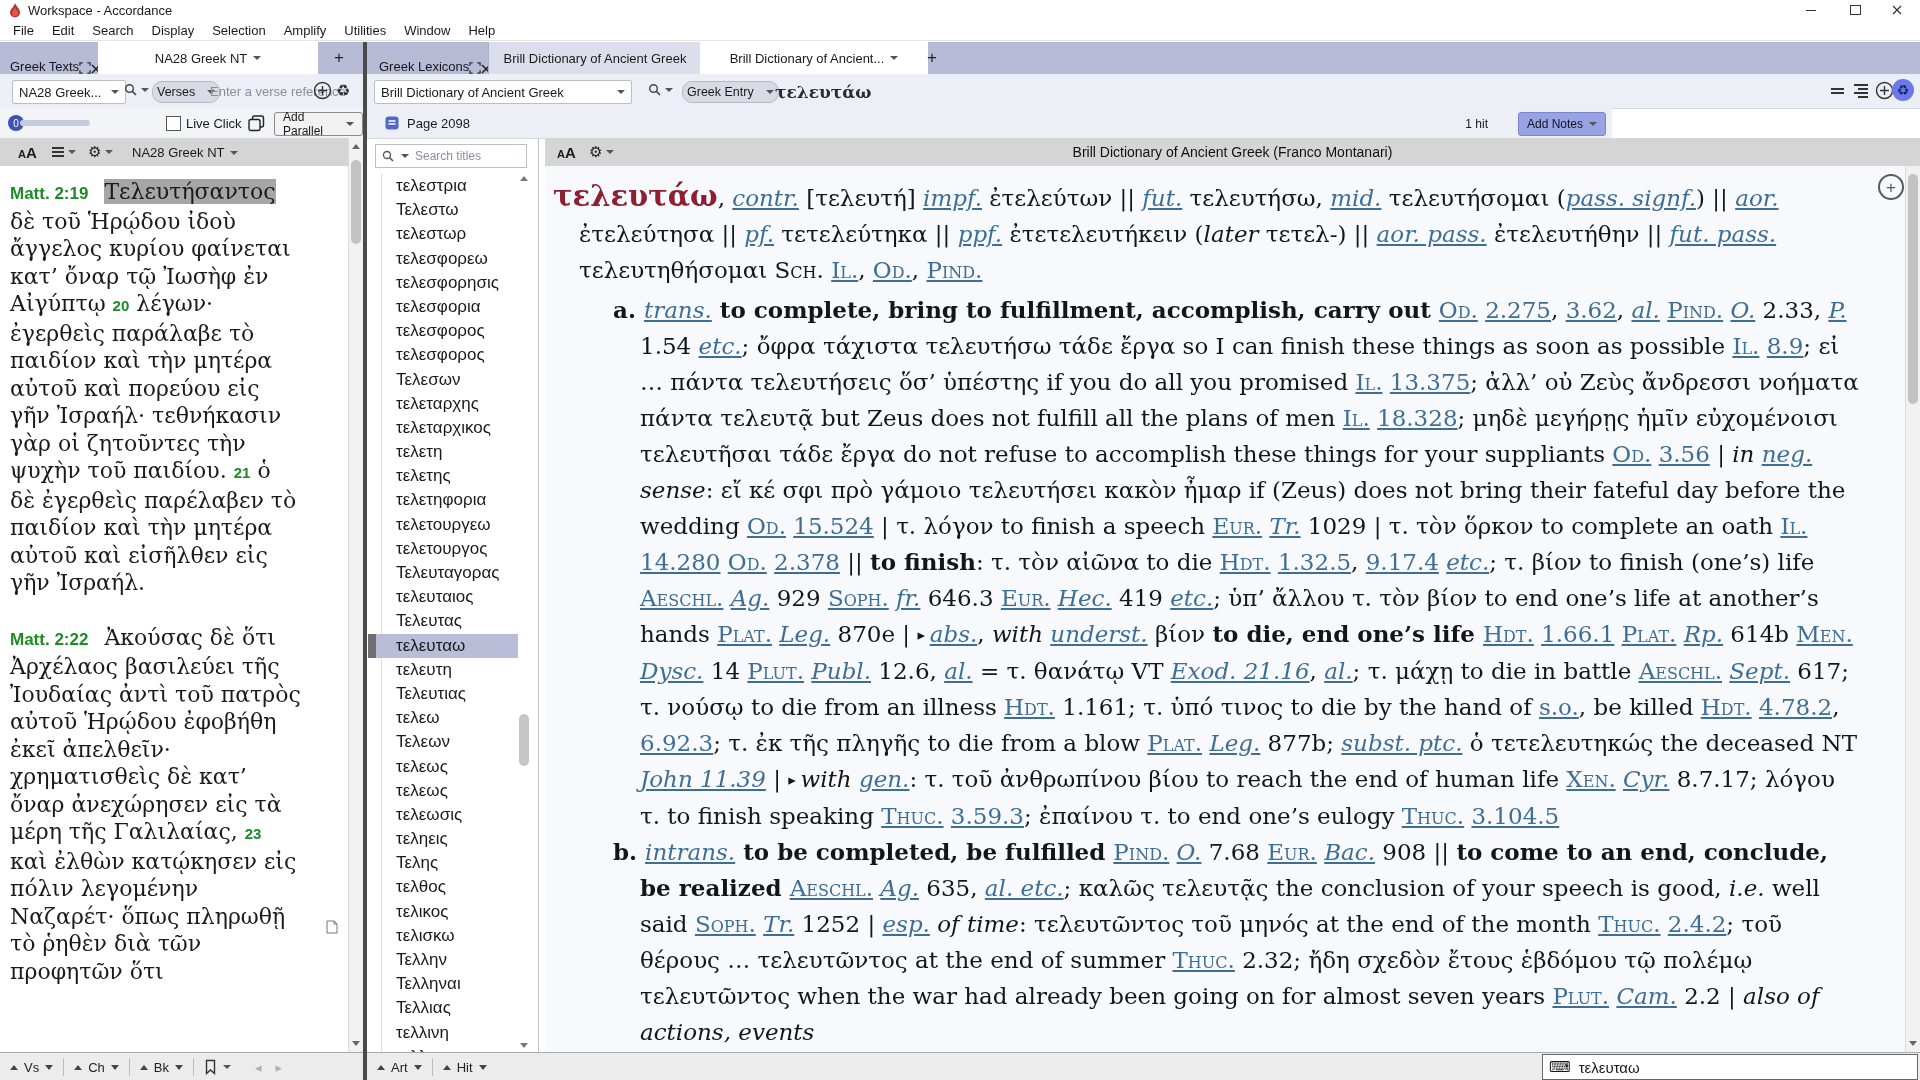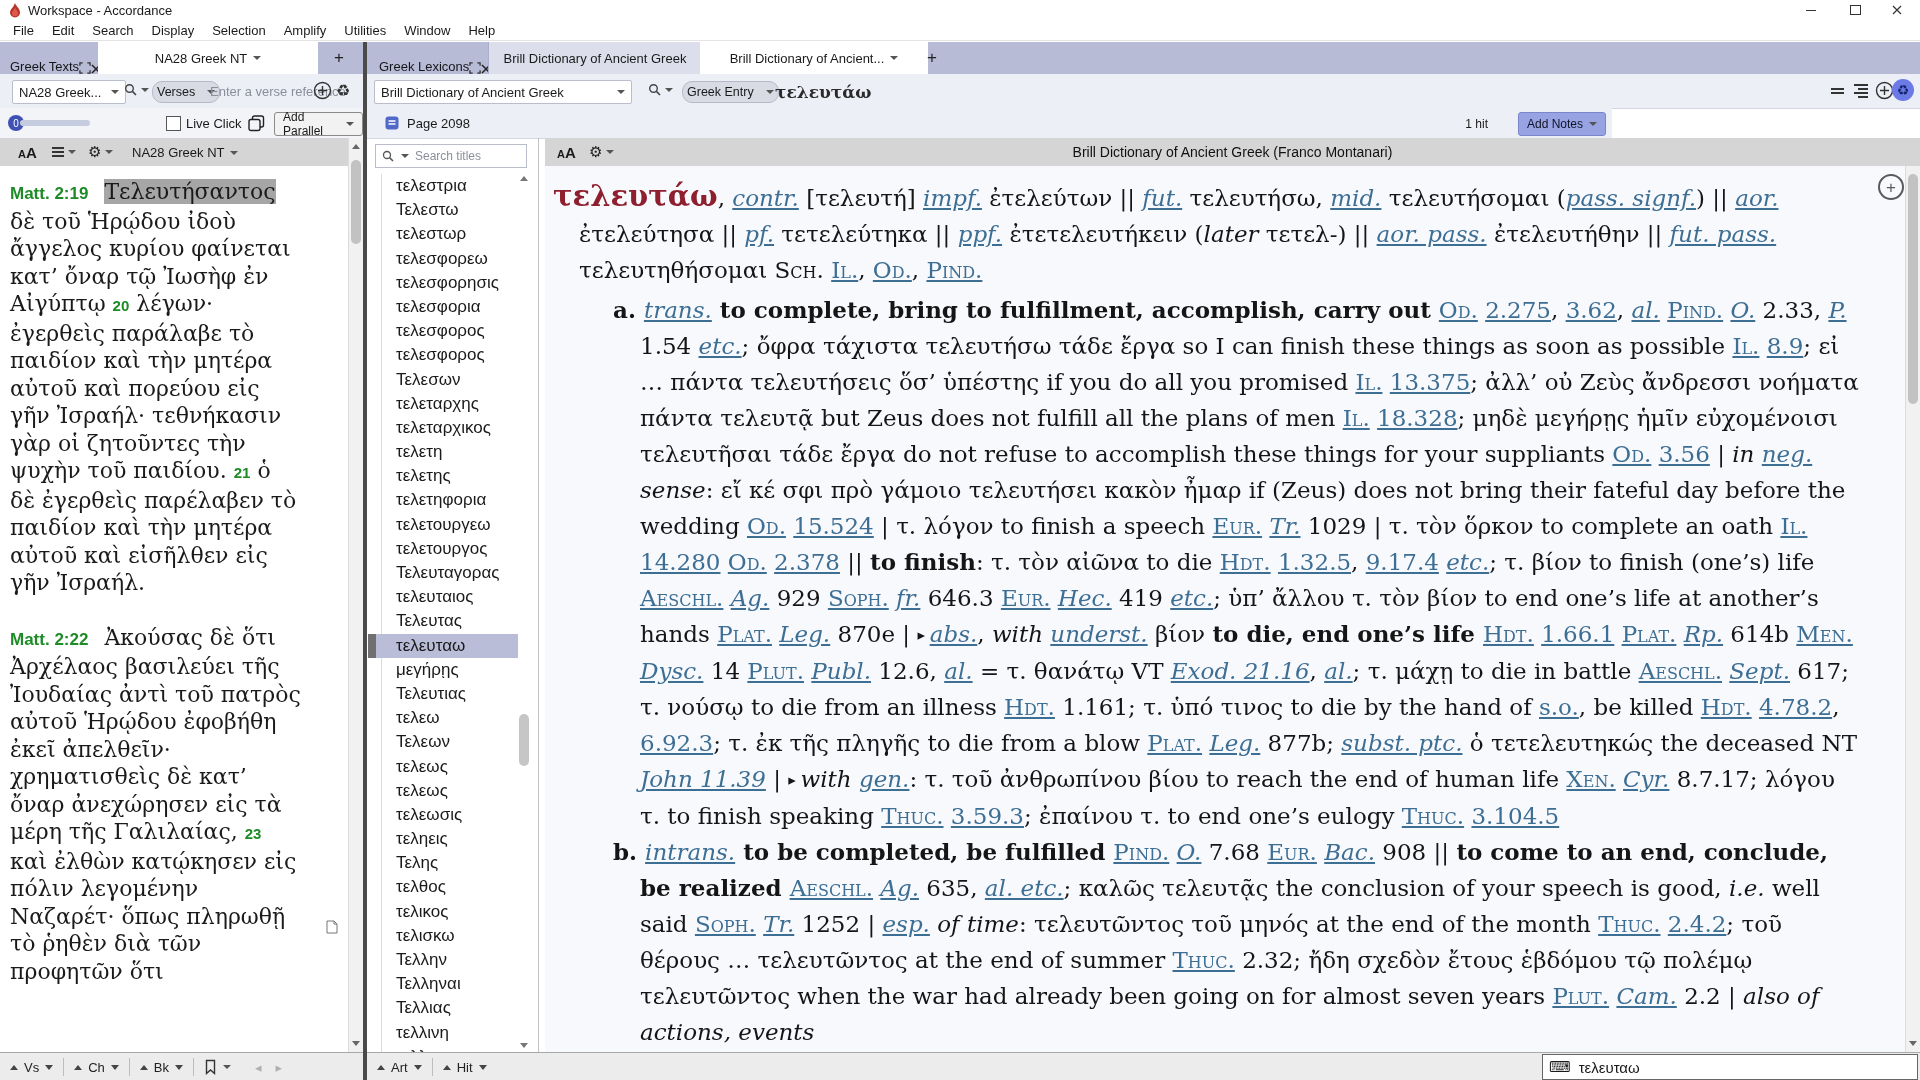--- a/index.html
+++ b/index.html
@@ -354,21 +354,21 @@
     <div class="wl-item">τελεταρχικος</div>
     <div class="wl-item">τελετη</div>
     <div class="wl-item">τελετης</div>
     <div class="wl-item">τελετηφορια</div>
     <div class="wl-item">τελετουργεω</div>
     <div class="wl-item">τελετουργος</div>
     <div class="wl-item">Τελευταγορας</div>
     <div class="wl-item">τελευταιος</div>
     <div class="wl-item">Τελευτας</div>
     <div class="wl-item selected">τελευταω</div>
-    <div class="wl-item">μεγήρῃς</div>
+    <div class="wl-item">τελευτη</div>
     <div class="wl-item">Τελευτιας</div>
     <div class="wl-item">τελεω</div>
     <div class="wl-item">Τελεων</div>
     <div class="wl-item">τελεως</div>
     <div class="wl-item">τελεως</div>
     <div class="wl-item">τελεωσις</div>
     <div class="wl-item">τεληεις</div>
     <div class="wl-item">Τελης</div>
     <div class="wl-item">τελθος</div>
     <div class="wl-item">τελικος</div>

